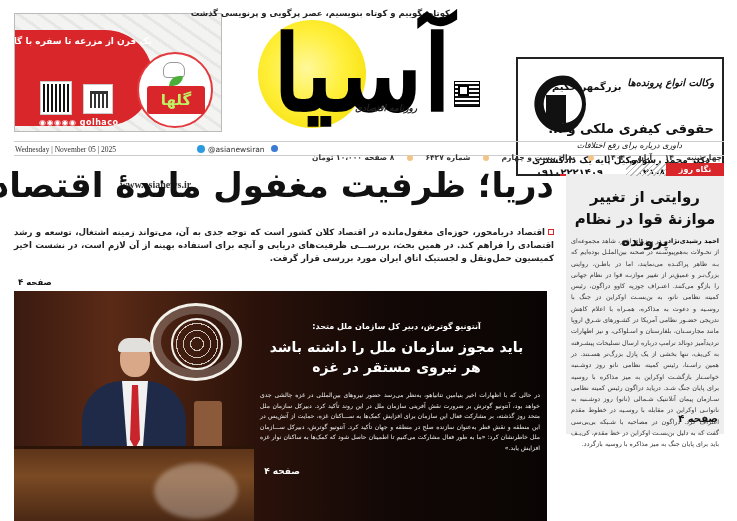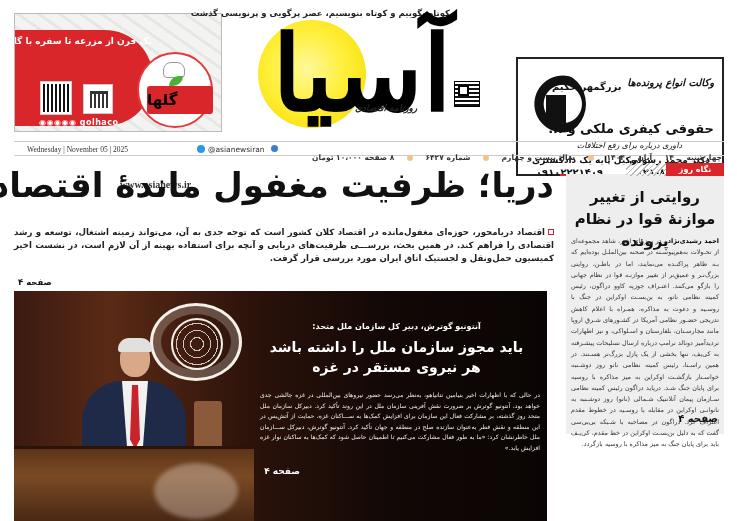--- a/index.html
+++ b/index.html
@@ -22,22 +22,22 @@
   .ad-left .slogan {
     position: absolute; left: 12px; top: 22px; width: 125px; color: #fff; direction: rtl;
     font-size: 9px; font-weight: bold; text-align: center; white-space: nowrap;
   }
   .ad-left .circle {
     position: absolute; left: 122px; top: 38px; width: 76px; height: 76px; border-radius: 50%;
     background: #fff; border: 2px solid #e23a3e;
   }
   .ad-left .chef { position: absolute; left: 24px; top: 8px; width: 22px; height: 16px; border-radius: 8px 8px 4px 4px; background: #fff; border: 1px solid #999; }
   .ad-left .brand-logo {
-    position: absolute; left: 8px; top: 32px; width: 66px; height: 28px; background: #d9262b;
-    color: #000000; font-weight: bold; font-size: 15px; text-align: left; line-height: 28px; border-radius: 3px; direction: rtl;
+    position: absolute; left: 8px; top: 32px; width: 58px; height: 28px; background: #d9262b;
+    color: #bef264; font-weight: bold; font-size: 15px; text-align: center; line-height: 28px; border-radius: 3px; direction: rtl;
   }
   .ad-left .leaf { position: absolute; left: 30px; top: 22px; width: 14px; height: 10px; background: #4caf3a; border-radius: 10px 0 10px 0; }
   .ad-left .qr {
     position: absolute; left: 26px; top: 68px; width: 30px; height: 32px; background:
       repeating-linear-gradient(90deg,#111 0 2px,#fff 2px 4px), #fff; border: 2px solid #fff; outline: 1px solid #ccc;
   }
   .ad-left .unesco { position: absolute; left: 68px; top: 70px; width: 30px; height: 30px; background: #fff; border: 1px solid #ccc; }
   .ad-left .unesco::before { content:""; position:absolute; left:6px; top:6px; width:18px; height:14px;
     background: repeating-linear-gradient(90deg,#333 0 2px,#fff 2px 4px); border-top: 3px solid #333; }
   .ad-left .social { position: absolute; left: 24px; top: 104px; color: #fff; font-size: 8px; font-weight: bold; letter-spacing: .5px; }
@@ -68,21 +68,21 @@
   .ad-right .brand { position: absolute; left: 34px; top: 22px; font-size: 10px; font-weight: bold; }
   .ad-right .r2 { position: absolute; right: 8px; top: 62px; font-size: 13px; font-weight: bold; }
   .ad-right .r3 { position: absolute; right: 40px; top: 82px; font-size: 8px; font-style: italic; }
   .ad-right .r4a { position: absolute; right: 12px; top: 96px; font-size: 9px; font-weight: bold; }
   .ad-right .r4b { position: absolute; left: 14px; top: 96px; font-size: 9px; font-weight: bold; }
   .ad-right .r5a { position: absolute; right: 14px; top: 108px; font-size: 10px; font-weight: bold; direction: ltr; }
   .ad-right .r5b { position: absolute; left: 18px; top: 108px; font-size: 10px; font-weight: bold; direction: ltr; }
 
   
   .datebar { position: absolute; left: 14px; top: 141px; width: 710px; height: 15px; border-top: 1px solid #ccc; border-bottom: 1px solid #ccc; font-size: 7.5px; color: #333; }
-  .datebar .en-date { position: absolute; left: 1px; top: 3px; font-family: "Liberation Serif", serif; margin-left: 12px; }
+  .datebar .en-date { position: absolute; left: 1px; top: 3px; font-family: "Liberation Serif", serif; }
   .datebar .site { position: absolute; left: 106px; top: 1px; font-family: "Liberation Serif", serif; font-size: 10px; font-weight: bold; margin-top: 36px; }
   .datebar .tg { position: absolute; left: 183px; top: 3px; width: 8px; height: 8px; border-radius: 50%; background: #2a9be0; }
   .datebar .handle { position: absolute; left: 194px; top: 3px; }
   .datebar .vf { position: absolute; left: 257px; top: 3px; width: 7px; height: 7px; border-radius: 50%; background: #3b7bd4; }
   .datebar .fa { position: absolute; right: 2px; top: 11px; direction: rtl; white-space: nowrap; font-weight: bold; }
   .datebar .fa span { display: inline-block; margin-left: 10px; }
   .dot { display: inline-block; width: 6px; height: 6px; border-radius: 50%; background: #f2c48a; vertical-align: middle; }
 
   
   .side { position: absolute; left: 566px; top: 174px; width: 158px; height: 260px; background: #eeeeee; direction: rtl; }

